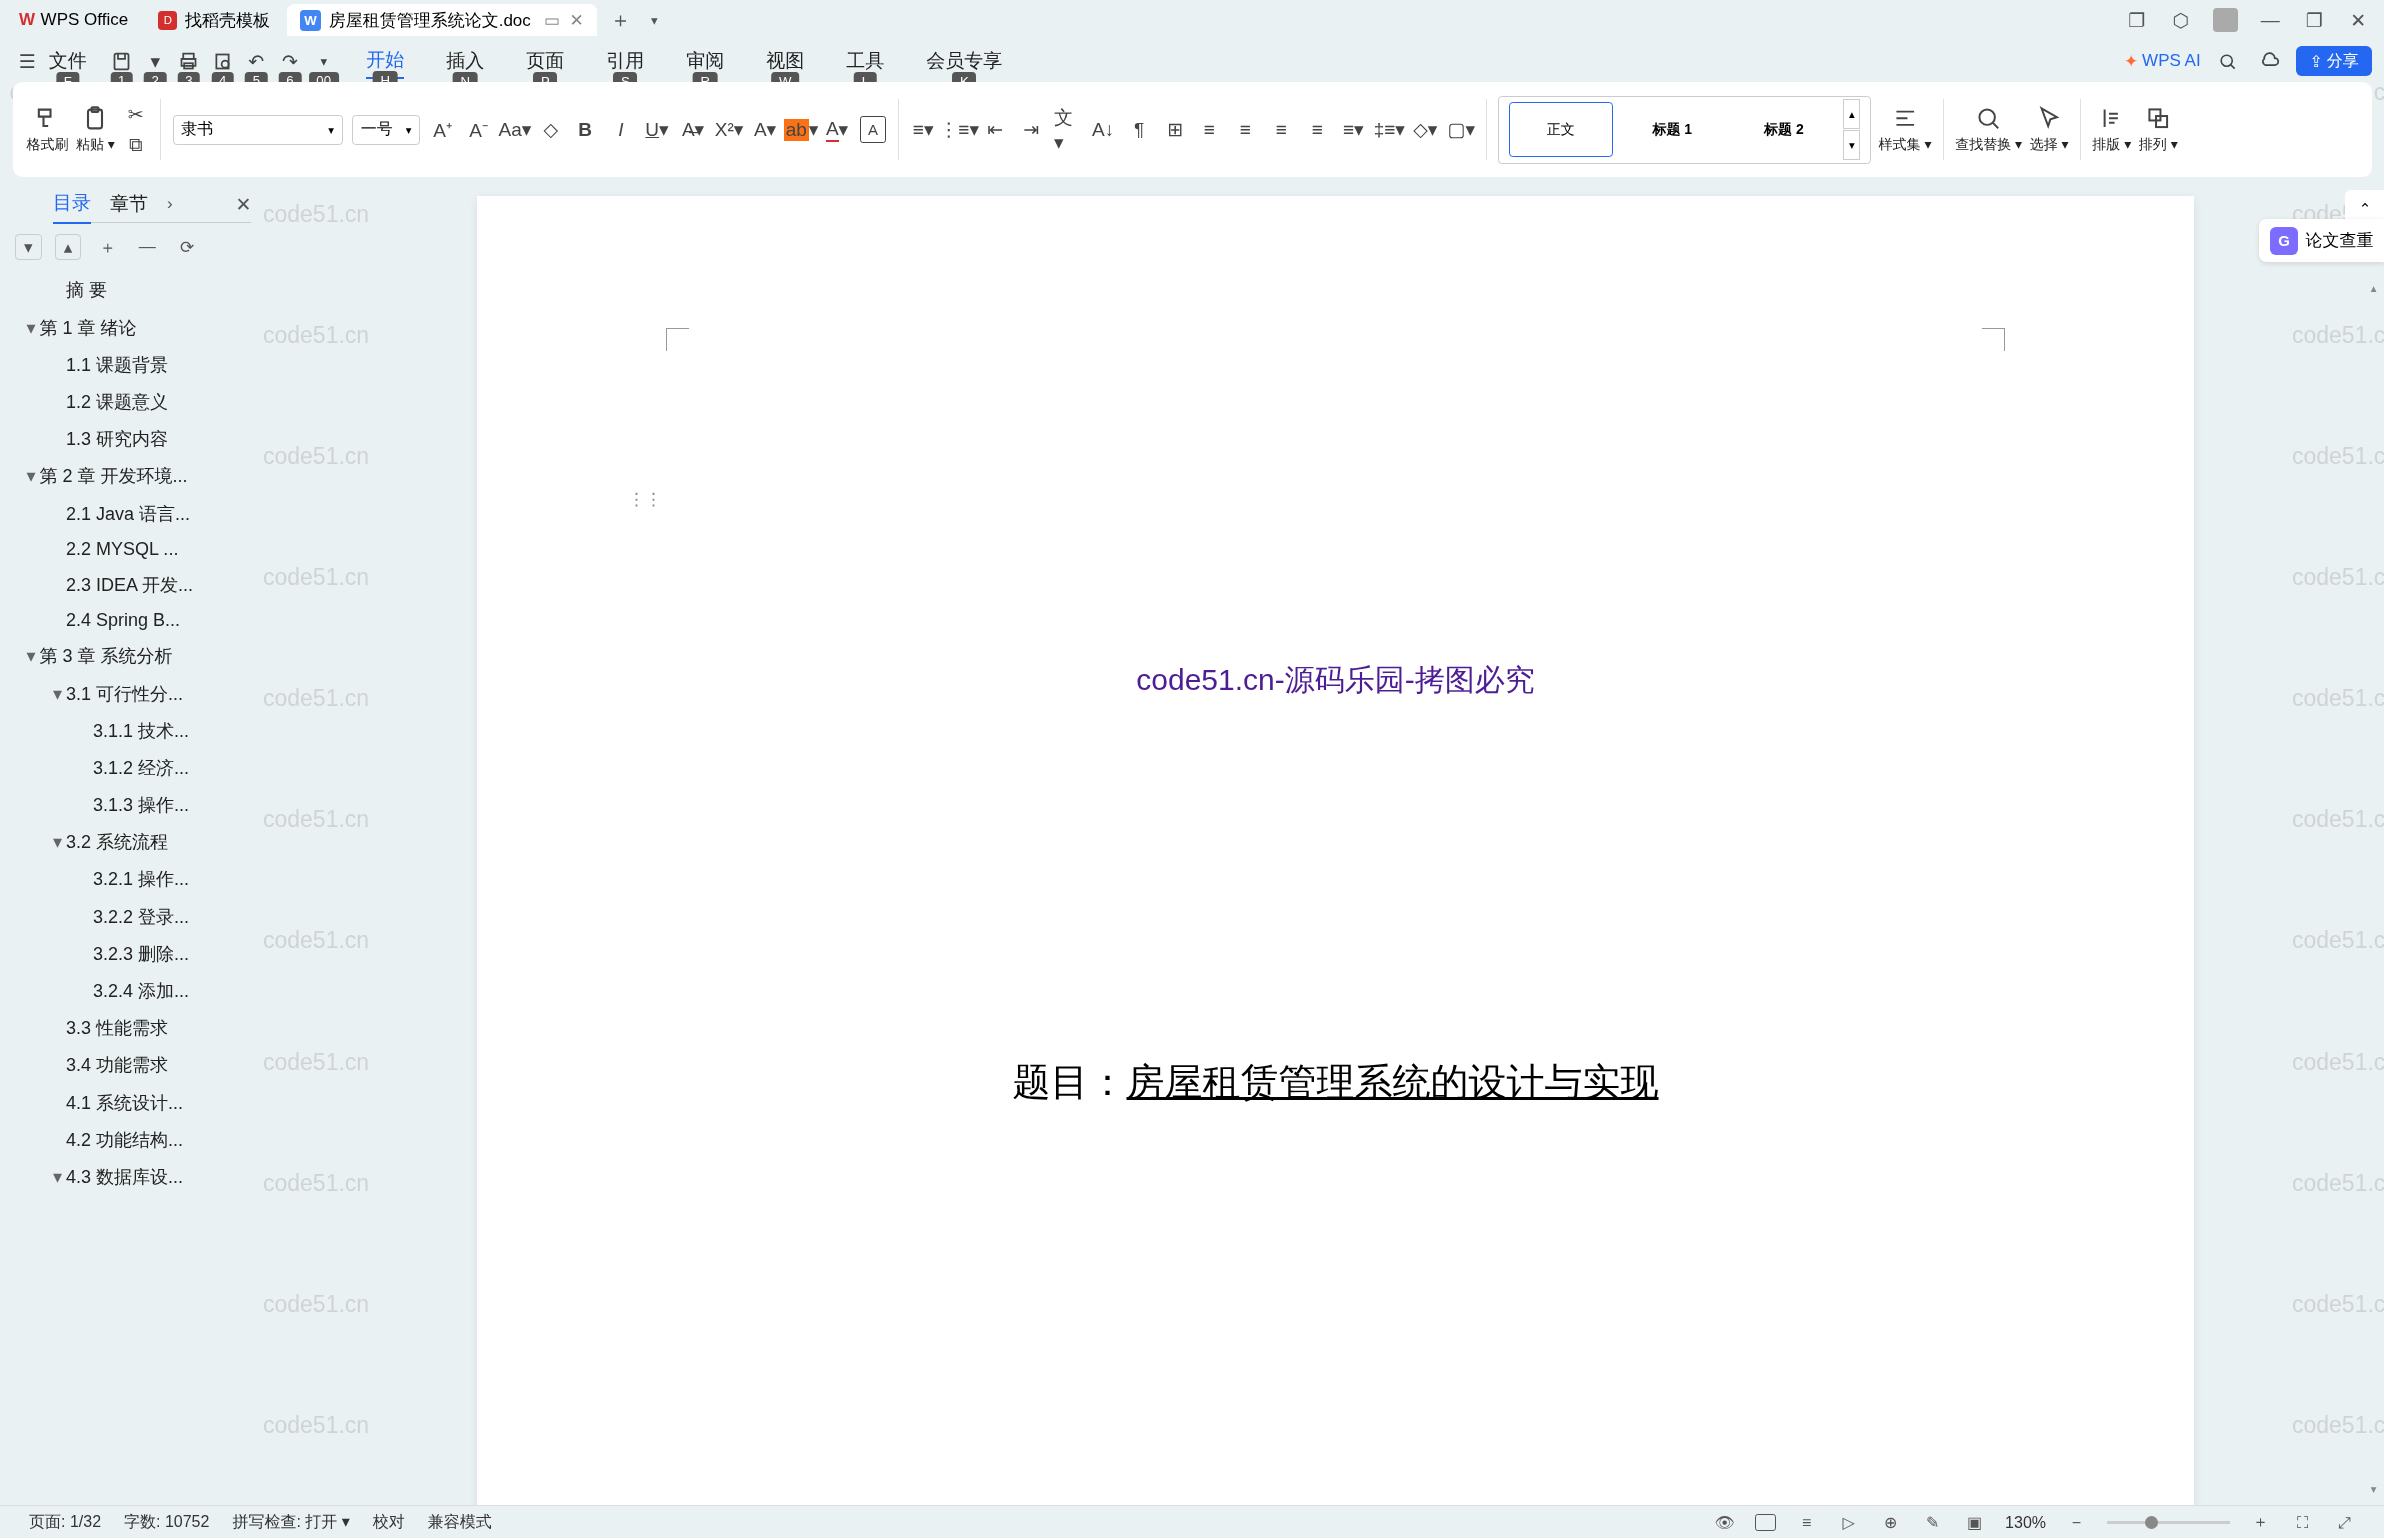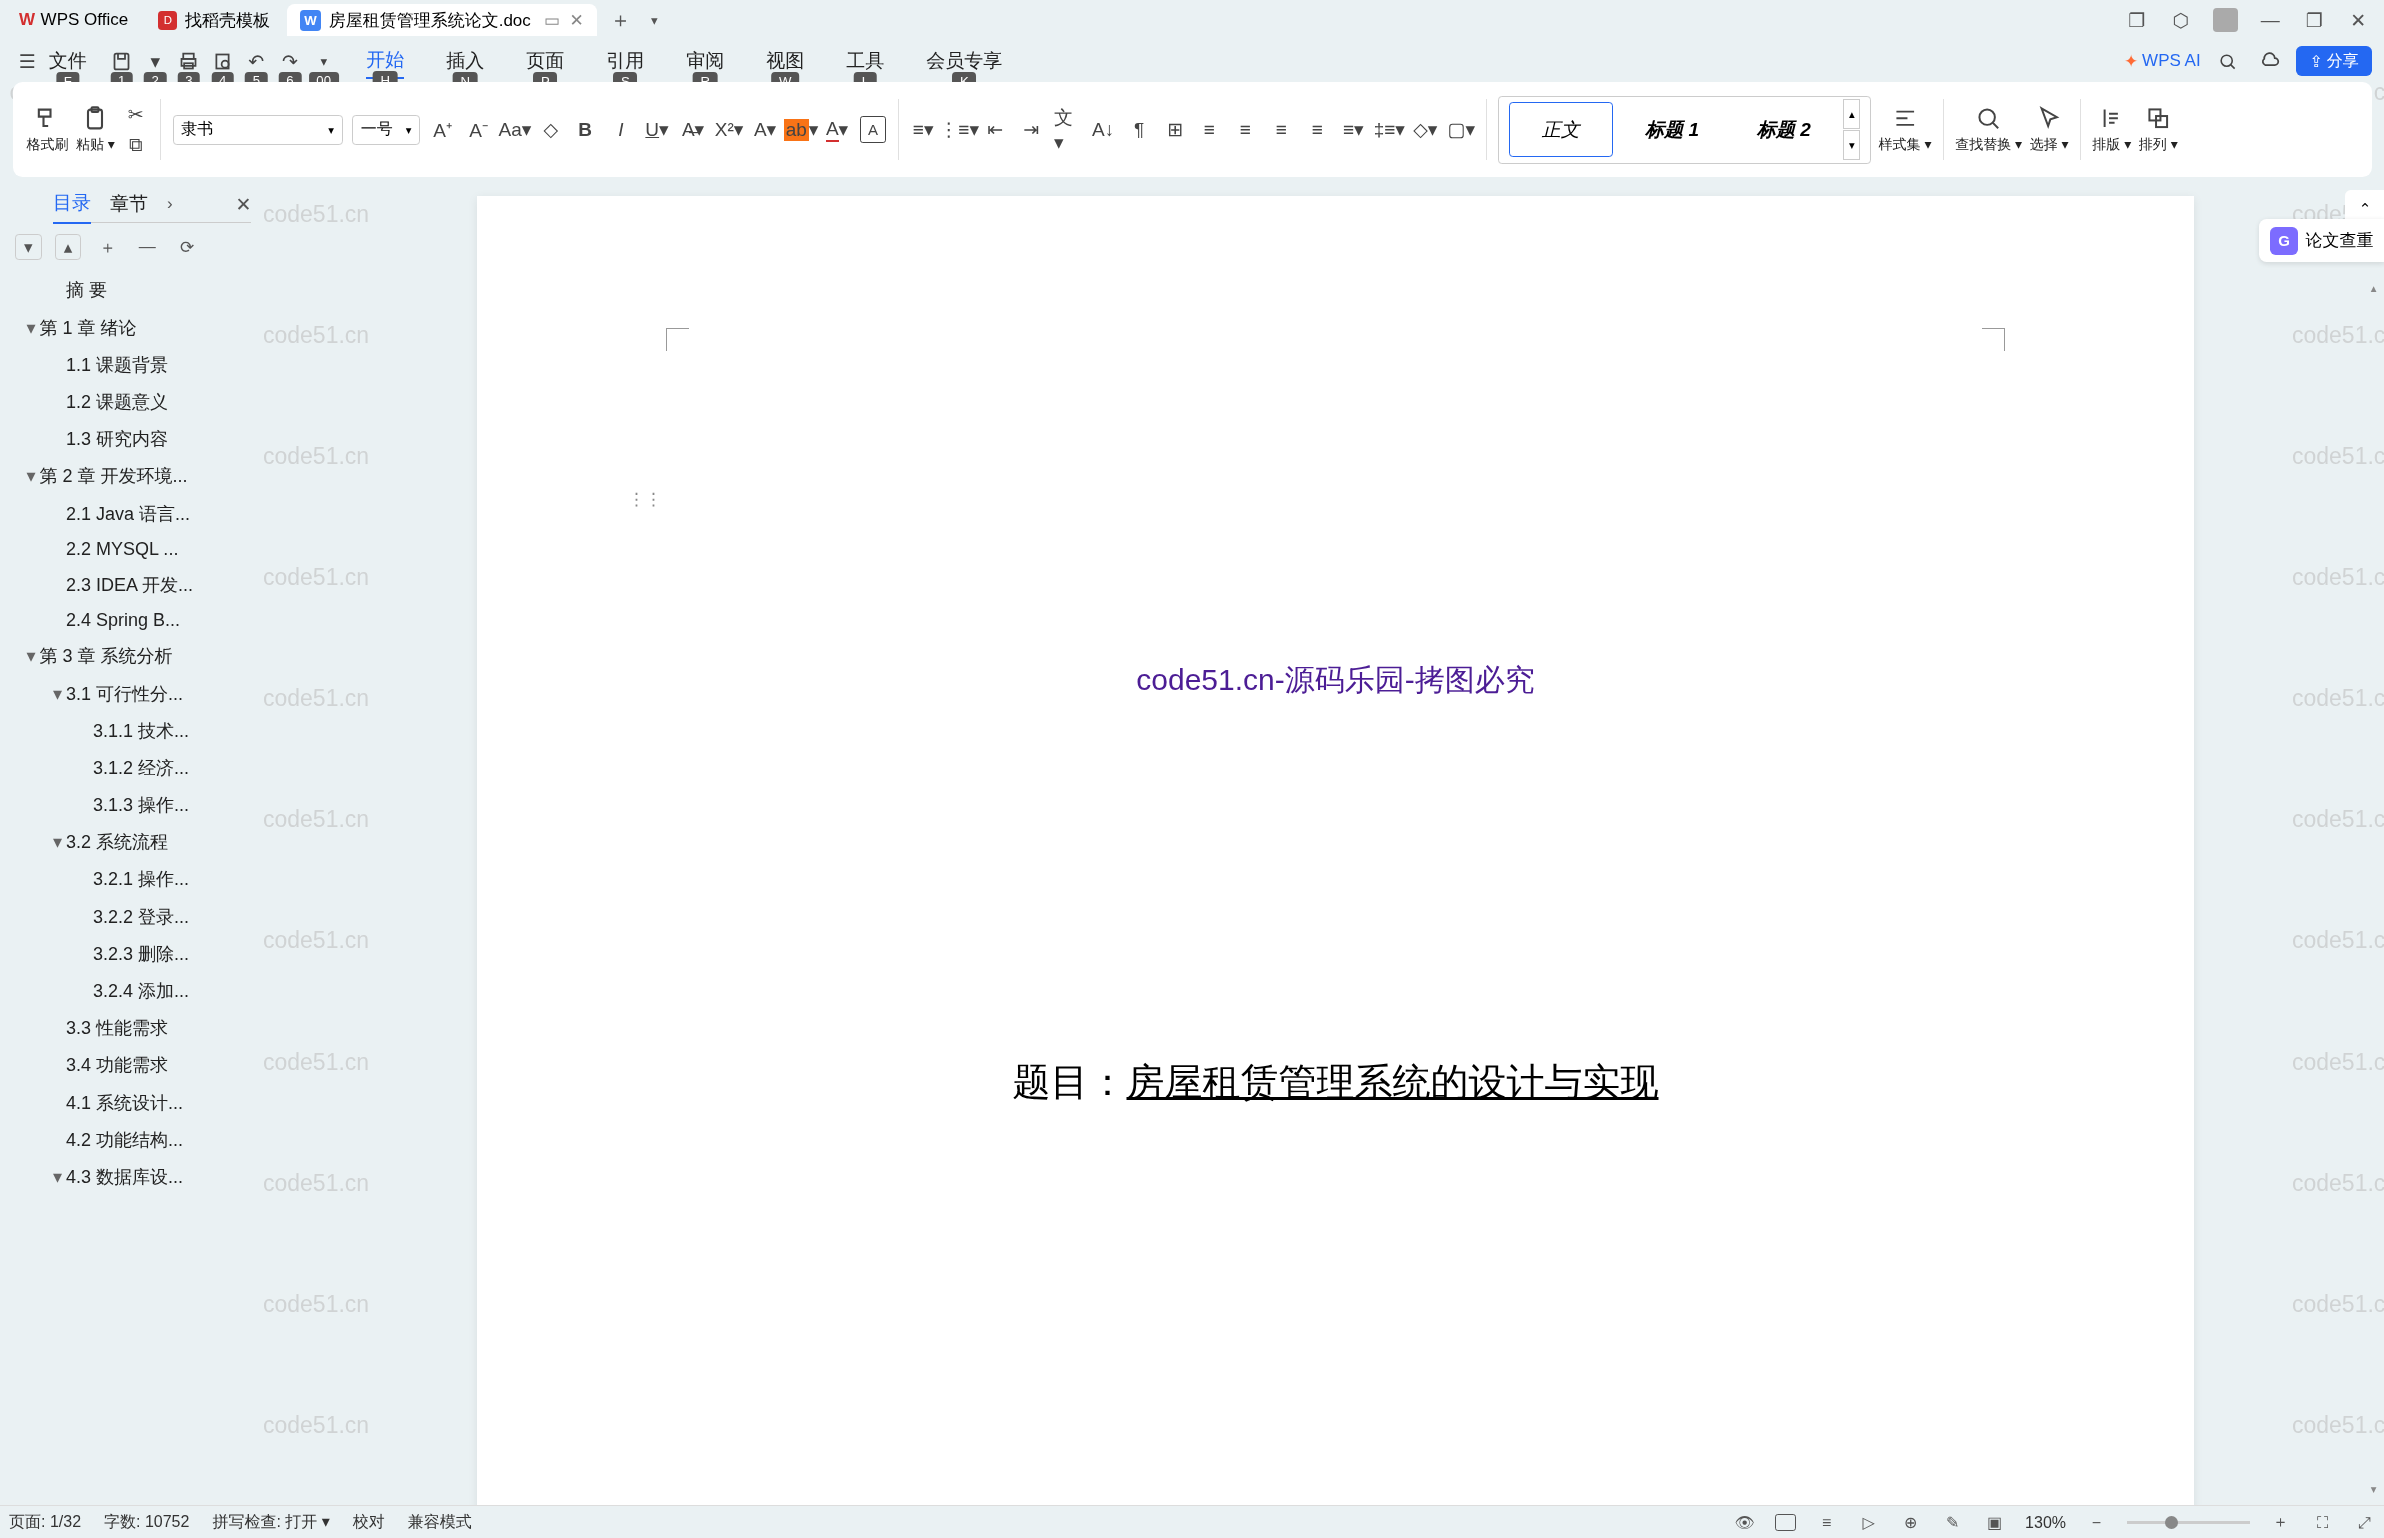--- a/index.html
+++ b/index.html
@@ -38,21 +38,21 @@
 .rb-col { display: flex; flex-direction: column; align-items: center; gap: 3.8px; justify-content: center; height: 100%; }
 .rb-col.labeled span:last-child { font-size: 14px; color: #222; }
 .rb-sep { width: 0.9px; height: 61px; background: #e0e0e0; margin: 0 3.8px; }
 .font-select { border: 0.9px solid #ccc; border-radius: 3.8px; height: 30px; padding: 0 7.6px; display: flex; align-items: center; justify-content: space-between; font-size: 16px; background: #fff; }
 .font-name { width: 170px; }
 .font-size { width: 68px; }
 .rb-row { display: flex; align-items: center; gap: 9.5px; }
 .rb-group2 { display: flex; flex-direction: row; gap: 7.6px; }
 .rb-btn { width: 26.5px; height: 26.5px; display: flex; align-items: center; justify-content: center; color: #444; font-size: 19px; }
 .style-box { border: 0.9px solid #ccc; border-radius: 3.8px; height: 68px; display: flex; align-items: center; padding: 0 9.5px; gap: 7.6px; }
-.style-item { width: 104px; height: 55px; display: flex; align-items: center; justify-content: center; font-size: 19px; border: 0.9px solid transparent; border-radius: 3.8px; font-style: italic; }
+.style-item { width: 104px; height: 55px; display: flex; align-items: center; justify-content: center; font-size: 14px; border: 0.9px solid transparent; border-radius: 3.8px; }
 .style-item.sel { border-color: #2468f2; }
 .style-arrows { display: flex; flex-direction: column; gap: 1.9px; }
 .style-arrows div { width: 17px; height: 30px; border: 0.9px solid #ccc; display: flex; align-items: center; justify-content: center; font-size: 11.4px; }
 
 
 .body-area { display: flex; height: calc(100% - 40px - 42px - 95px - 34px); position: relative; z-index: 2; }
 
 
 .outline-panel { width: 259px; background: #eaf1f3; padding: 9.5px 7.6px 0 15px; display: flex; flex-direction: column; }
 .outline-tabs { display: flex; align-items: center; gap: 19px; height: 36px; border-bottom: 0.9px solid #ccc; margin-left: 38px; }
@@ -74,21 +74,21 @@
 .doc-overlay { color: #4c1d95; font-size: 30px; position: absolute; left: 50%; transform: translateX(-50%); top: 464px; }
 .doc-subject { font-size: 38px; margin-top: 445px; font-family: "SimSun", serif; }
 .doc-subject u { text-decoration: underline; }
 
 
 .right-float { position: absolute; right: 0; top: 57px; width: 40px; background: #fff; border-radius: 5.7px 0 0 5.7px; display: flex; align-items: center; justify-content: center; height: 38px; }
 .plagiarism-btn { position: absolute; right: 0; top: 42px; display: flex; align-items: center; background: #fff; border-radius: 7.6px 0 0 7.6px; padding: 7.6px 11.4px; gap: 7.6px; box-shadow: 0 1.9px 5.7px rgba(0,0,0,0.1); }
 .plag-icon { width: 28px; height: 28px; background: #7c6cff; border-radius: 5.7px; color: #fff; display: flex; align-items: center; justify-content: center; font-weight: bold; }
 
 
-.status-bar { height: 34px; background: #eaf1f3; display: flex; align-items: center; padding: 0 9px; font-size: 16px; color: #333; gap: 23px; border-top: 0.9px solid #ddd; position: relative; z-index: 2; }
+.status-bar { height: 34px; background: #eaf1f3; display: flex; align-items: center; padding: 0 29px; font-size: 16px; color: #333; gap: 23px; border-top: 0.9px solid #ddd; position: relative; z-index: 2; }
 .sb-right { margin-left: auto; display: flex; align-items: center; gap: 19px; }
 .sb-icon { width: 23px; height: 23px; display: flex; align-items: center; justify-content: center; color: #555; }
 .zoom-slider { width: 123px; height: 3.8px; background: #ccc; position: relative; }
 .zoom-slider::after { content: ''; position: absolute; left: 38px; top: -4.7px; width: 13.2px; height: 13.2px; background: #888; border-radius: 50%; }
 
 svg { display: block; }
 </style>
 </head>
 <body>
 

